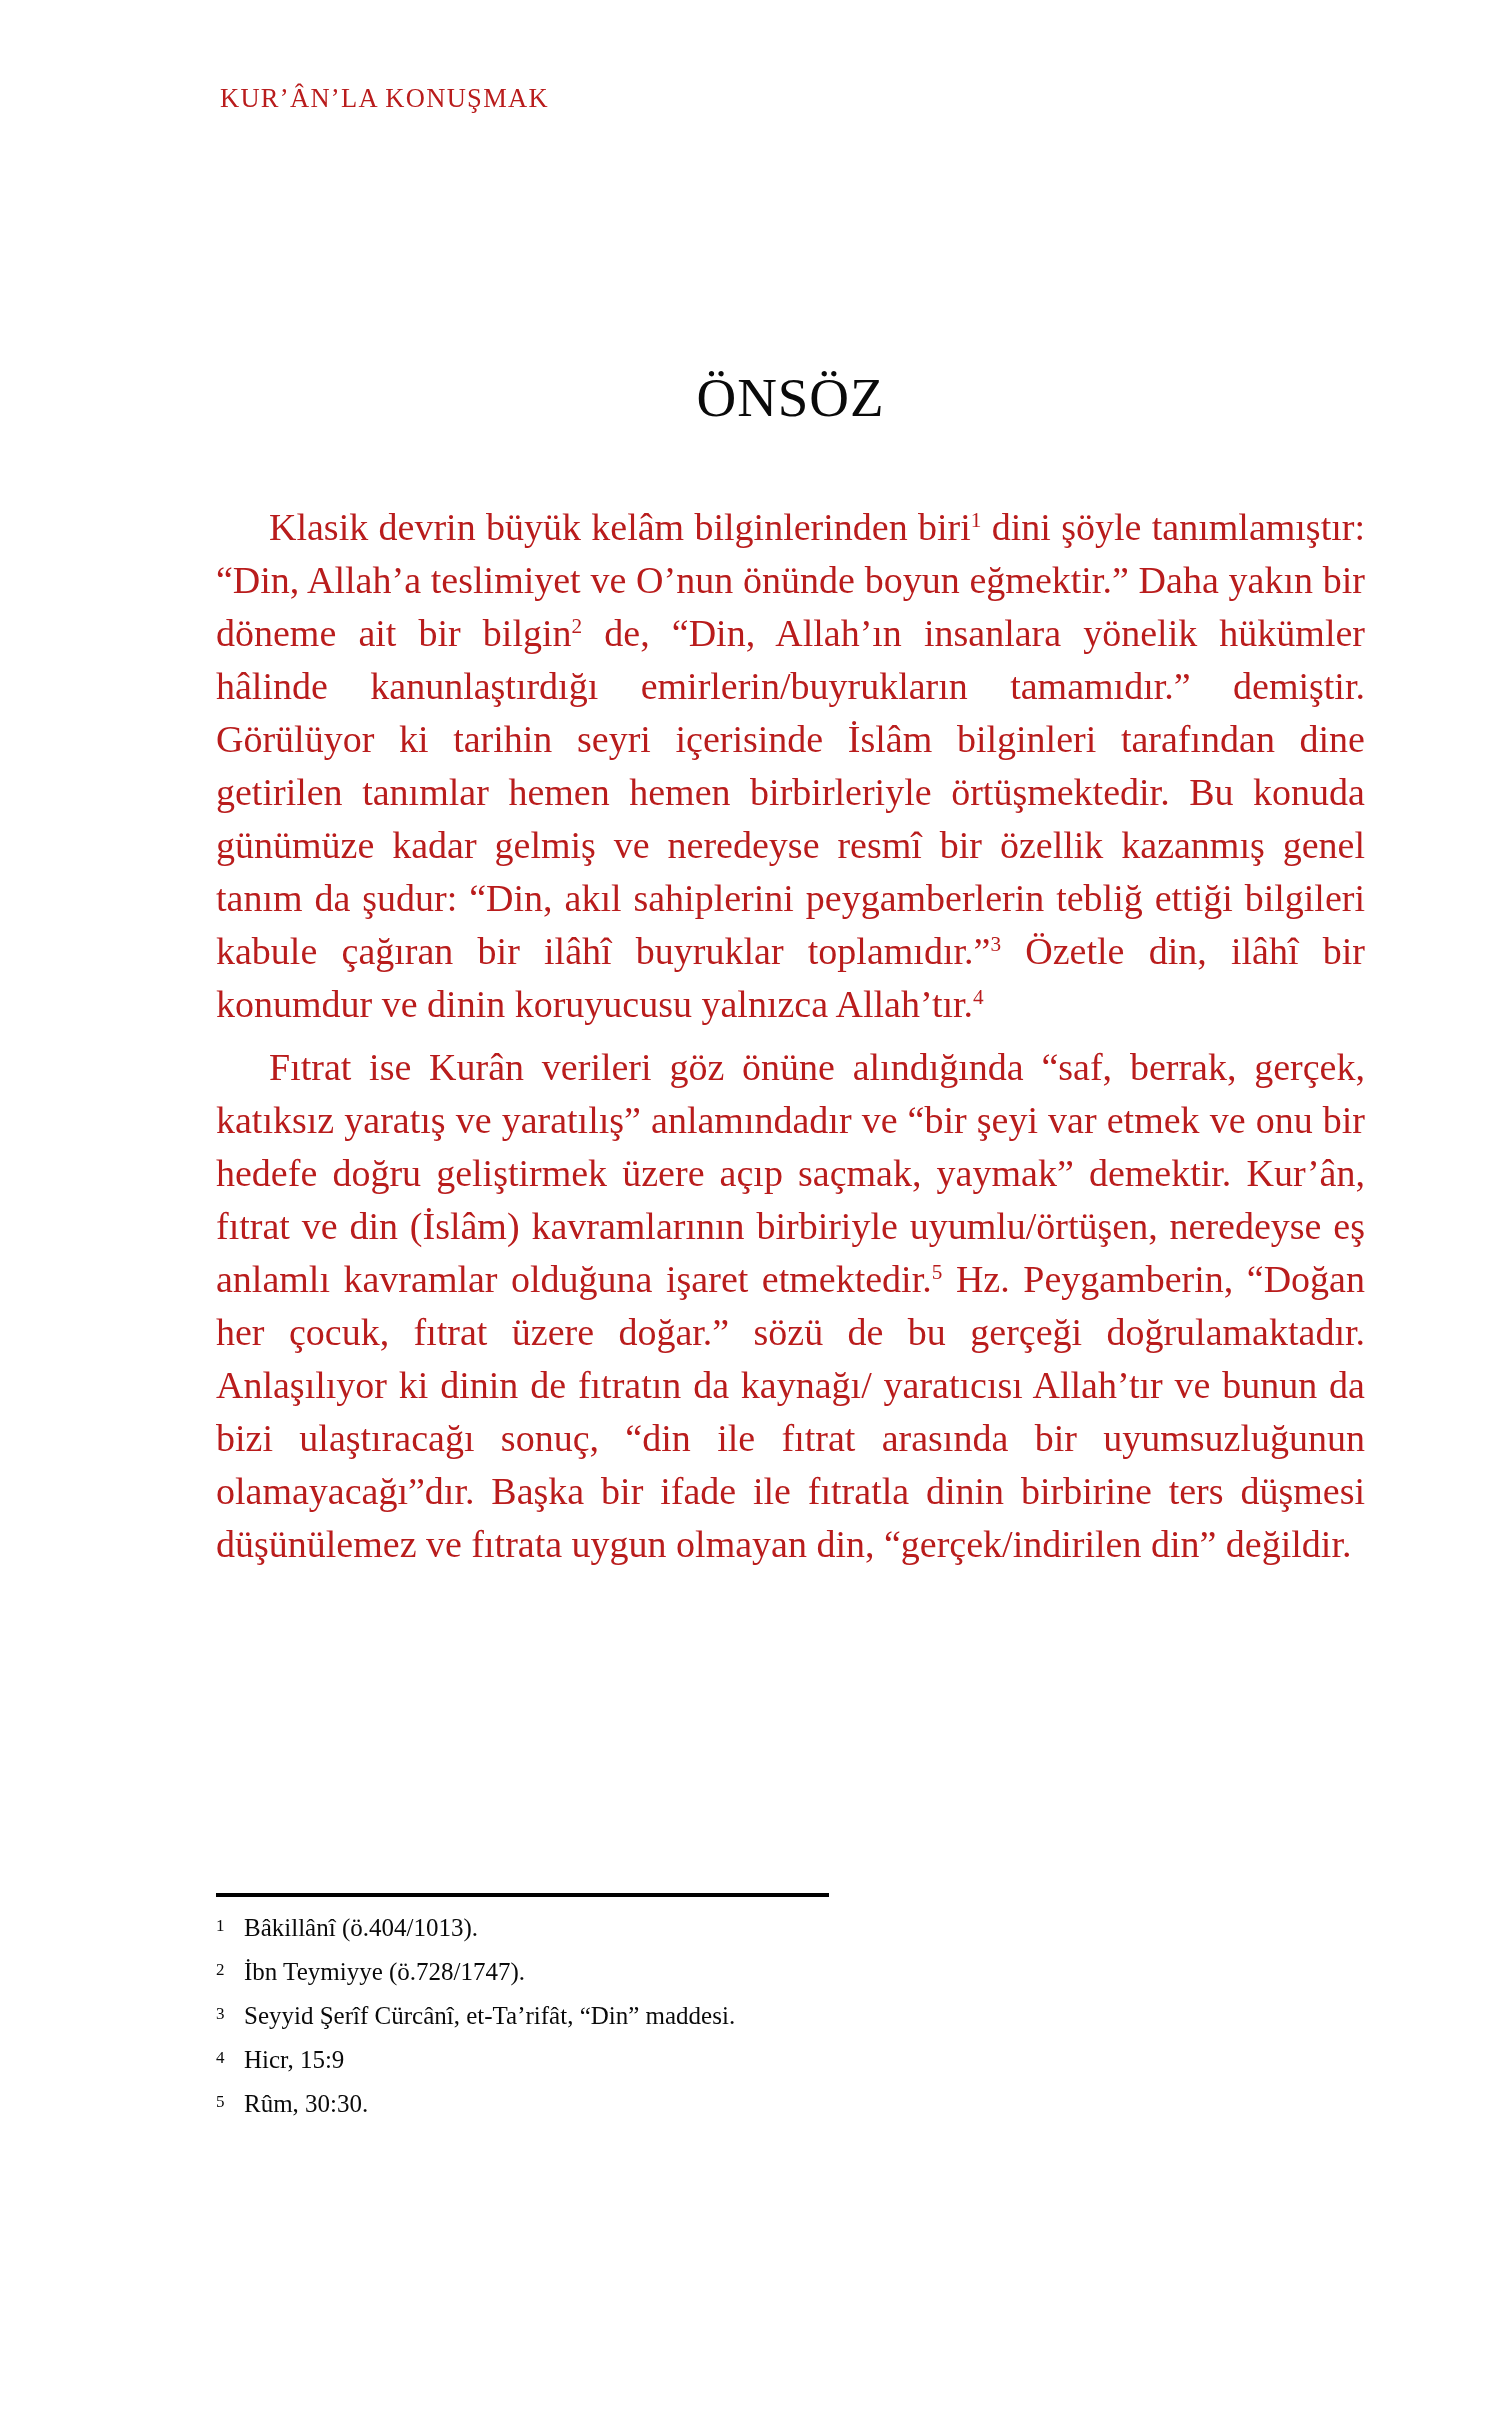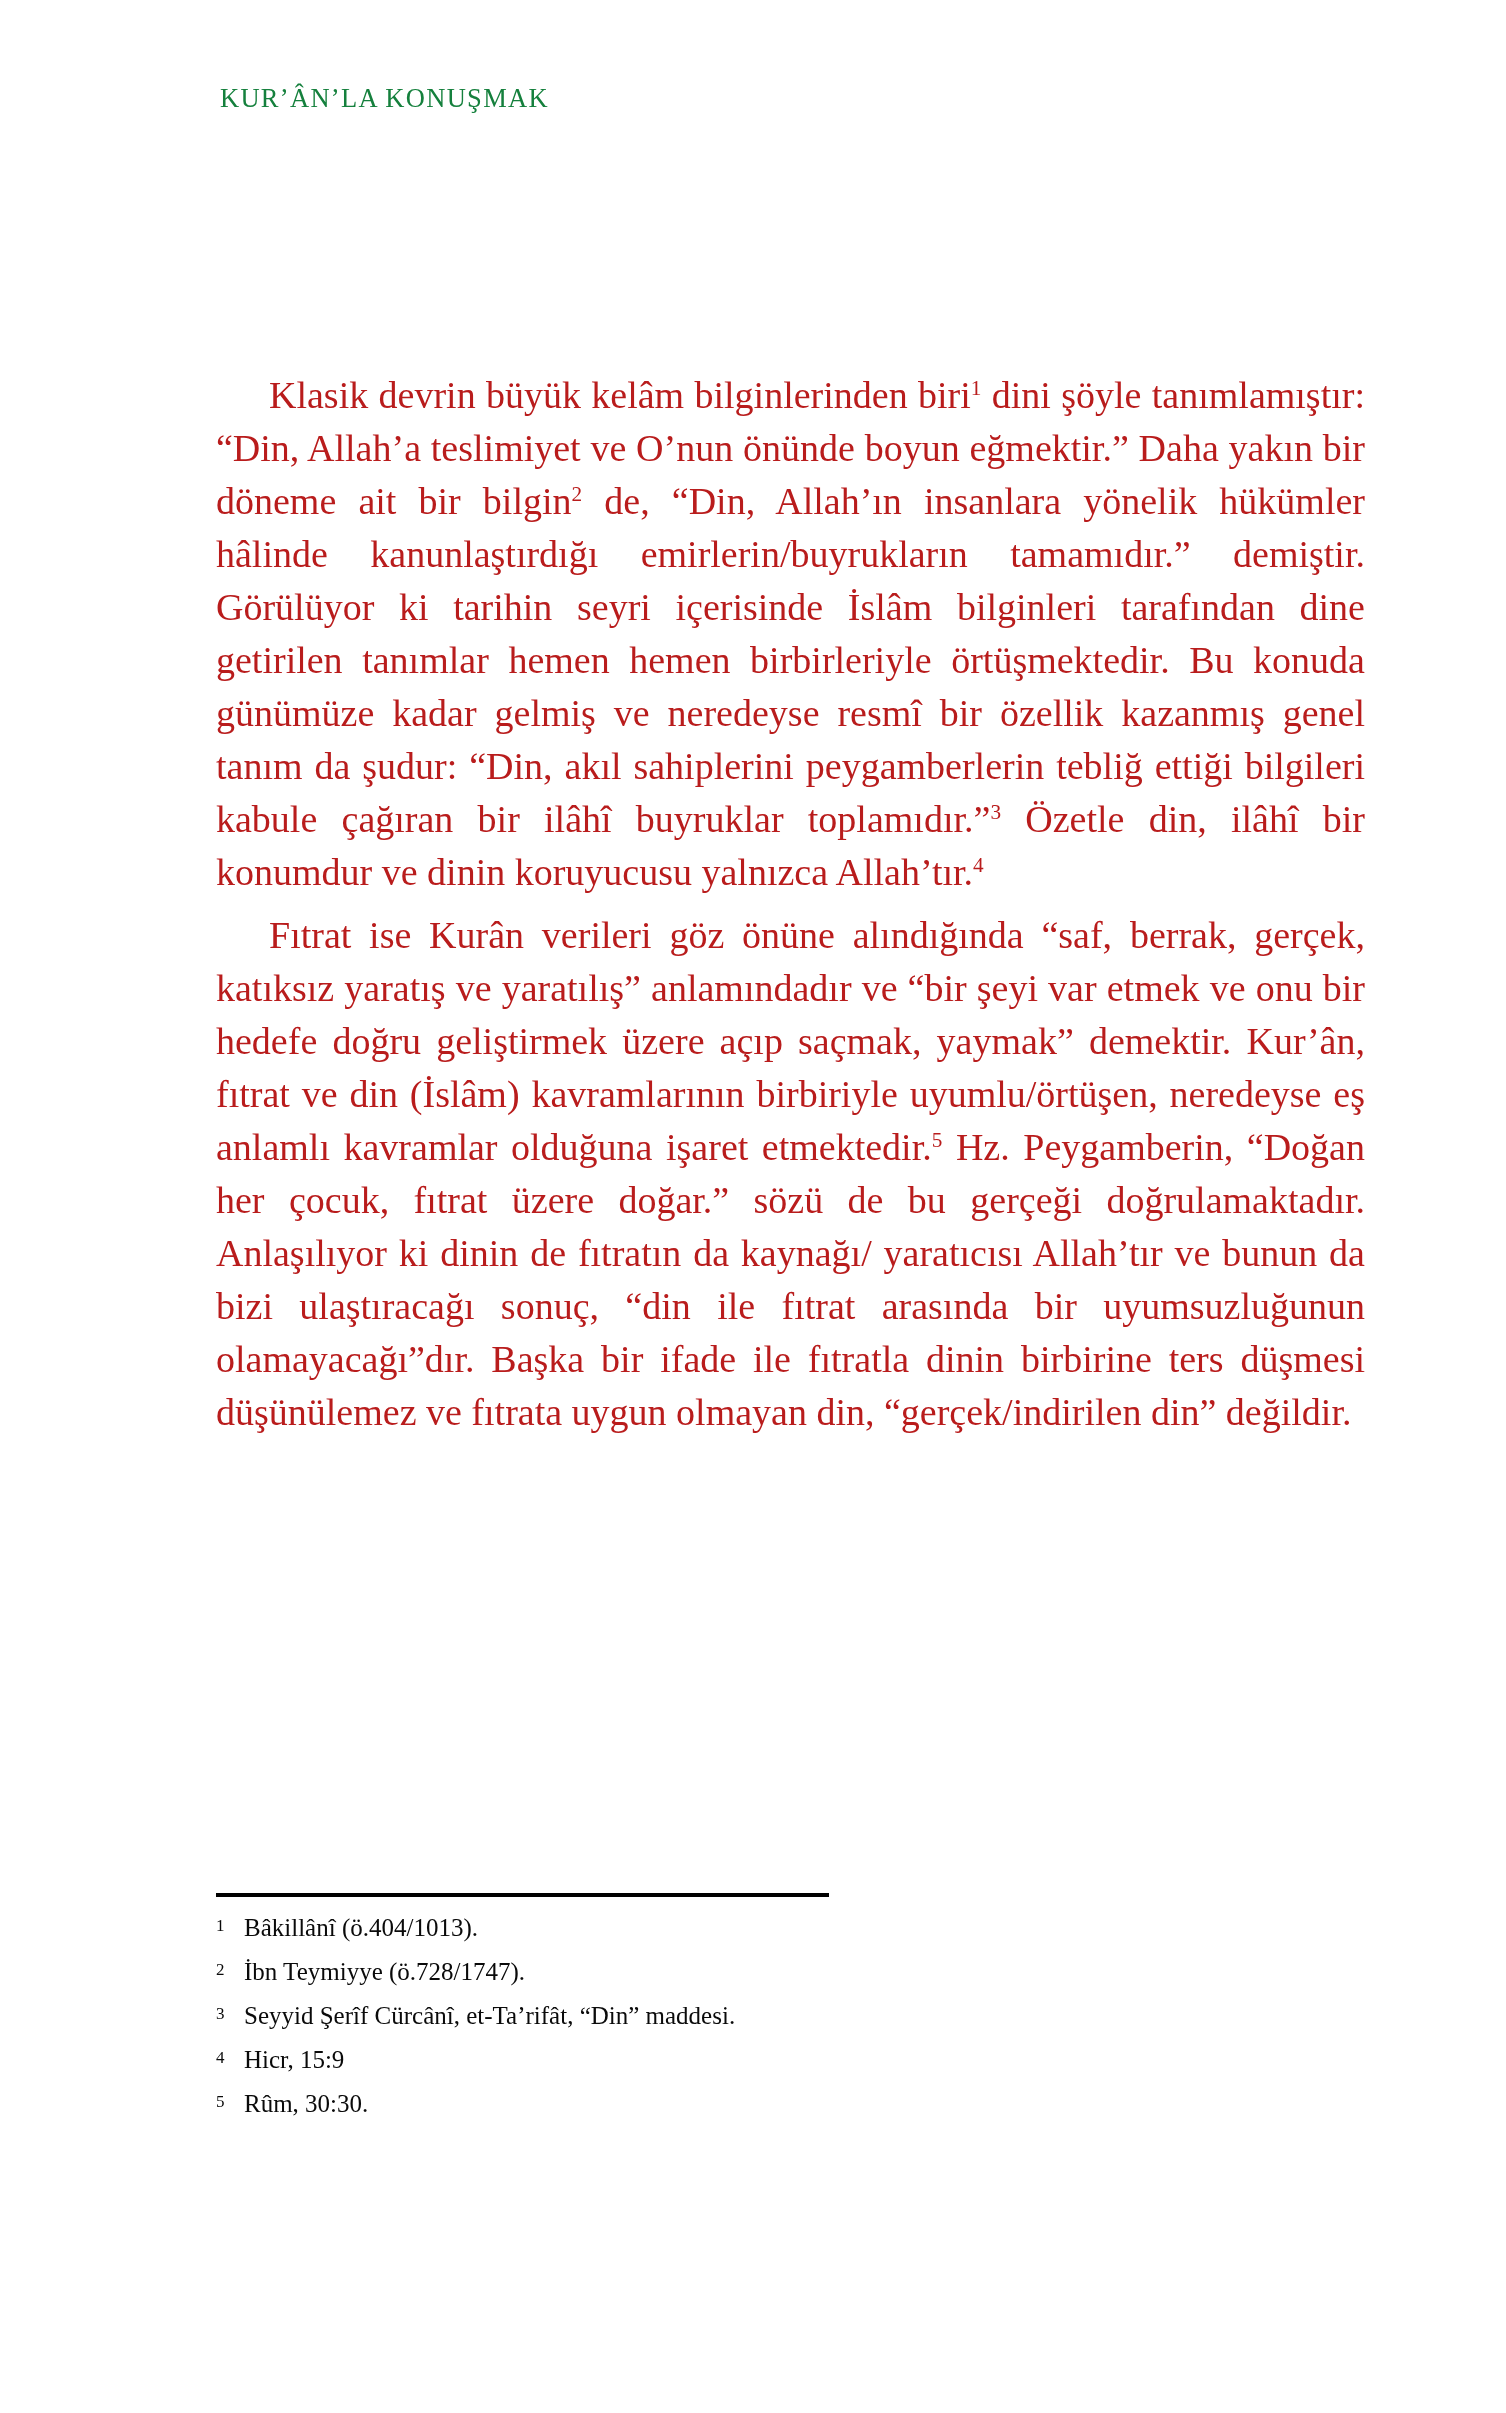--- a/index.html
+++ b/index.html
@@ -23,21 +23,21 @@
   .running-head {
     position: absolute;
     left: 220px;
     top: 83px;
     font-size: 26.5px;
     letter-spacing: 1.3px;
     font-variant: small-caps;
     text-transform: uppercase;
     font-weight: 400;
     white-space: nowrap;
-    color: #15803d;
+    color: #b91c1c;
   }
 
   
   .textblock {
     position: absolute;
     left: 216px;
     top: 369px;
     width: 1149px;
   }
 
@@ -105,20 +105,21 @@
   }
 </style>
 </head>
 <body>
 
 <div class="page">
 
   <div class="running-head">KUR’ÂN’LA KONUŞMAK</div>
 
   <div class="textblock">
+    <h1 class="chapter-title">ÖNSÖZ</h1>
 
     <div id="body-paragraphs">
         <p class="body">Klasik devrin büyük kelâm bilginlerinden biri<sup>1</sup> dini şöyle tanımlamıştır: “Din, Allah’a teslimiyet ve O’nun önünde boyun eğmektir.” Daha yakın bir döneme ait bir bilgin<sup>2</sup> de, “Din, Allah’ın insanlara yönelik hükümler hâlinde kanunlaştırdığı emirlerin/buyrukların tamamıdır.” demiştir. Görülüyor ki tarihin seyri içerisinde İslâm bilginleri tarafından dine getirilen tanımlar hemen hemen birbirleriyle örtüşmektedir. Bu konuda günümüze kadar gelmiş ve neredeyse resmî bir özellik kazanmış genel tanım da şudur: “Din, akıl sahiplerini peygamberlerin tebliğ ettiği bilgileri kabule çağıran bir ilâhî buyruklar toplamıdır.”<sup>3</sup> Özetle din, ilâhî bir konumdur ve dinin koruyucusu yalnızca Allah’tır.<sup>4</sup></p>
         <p class="body">Fıtrat ise Kurân verileri göz önüne alındığında “saf, berrak, gerçek, katıksız yaratış ve yaratılış” anlamındadır ve “bir şeyi var etmek ve onu bir hedefe doğru geliştirmek üzere açıp saçmak, yaymak” demektir. Kur’ân, fıtrat ve din (İslâm) kavramlarının birbiriyle uyumlu/örtüşen, neredeyse eş anlamlı kavramlar olduğuna işaret etmektedir.<sup>5</sup> Hz. Peygamberin, “Doğan her çocuk, fıtrat üzere doğar.” sözü de bu gerçeği doğrulamaktadır. Anlaşılıyor ki dinin de fıtratın da kaynağı/ yaratıcısı Allah’tır ve bunun da bizi ulaştıracağı sonuç, “din ile fıtrat arasında bir uyumsuzluğunun olamayacağı”dır. Başka bir ifade ile fıtratla dinin birbirine ters düşmesi düşünülemez ve fıtrata uygun olmayan din, “gerçek/indirilen din” değildir.</p>
       </div>
   </div>
 
   <div class="footnotes">
     <div class="fn-rule"></div>
     <div id="footnote-list">

